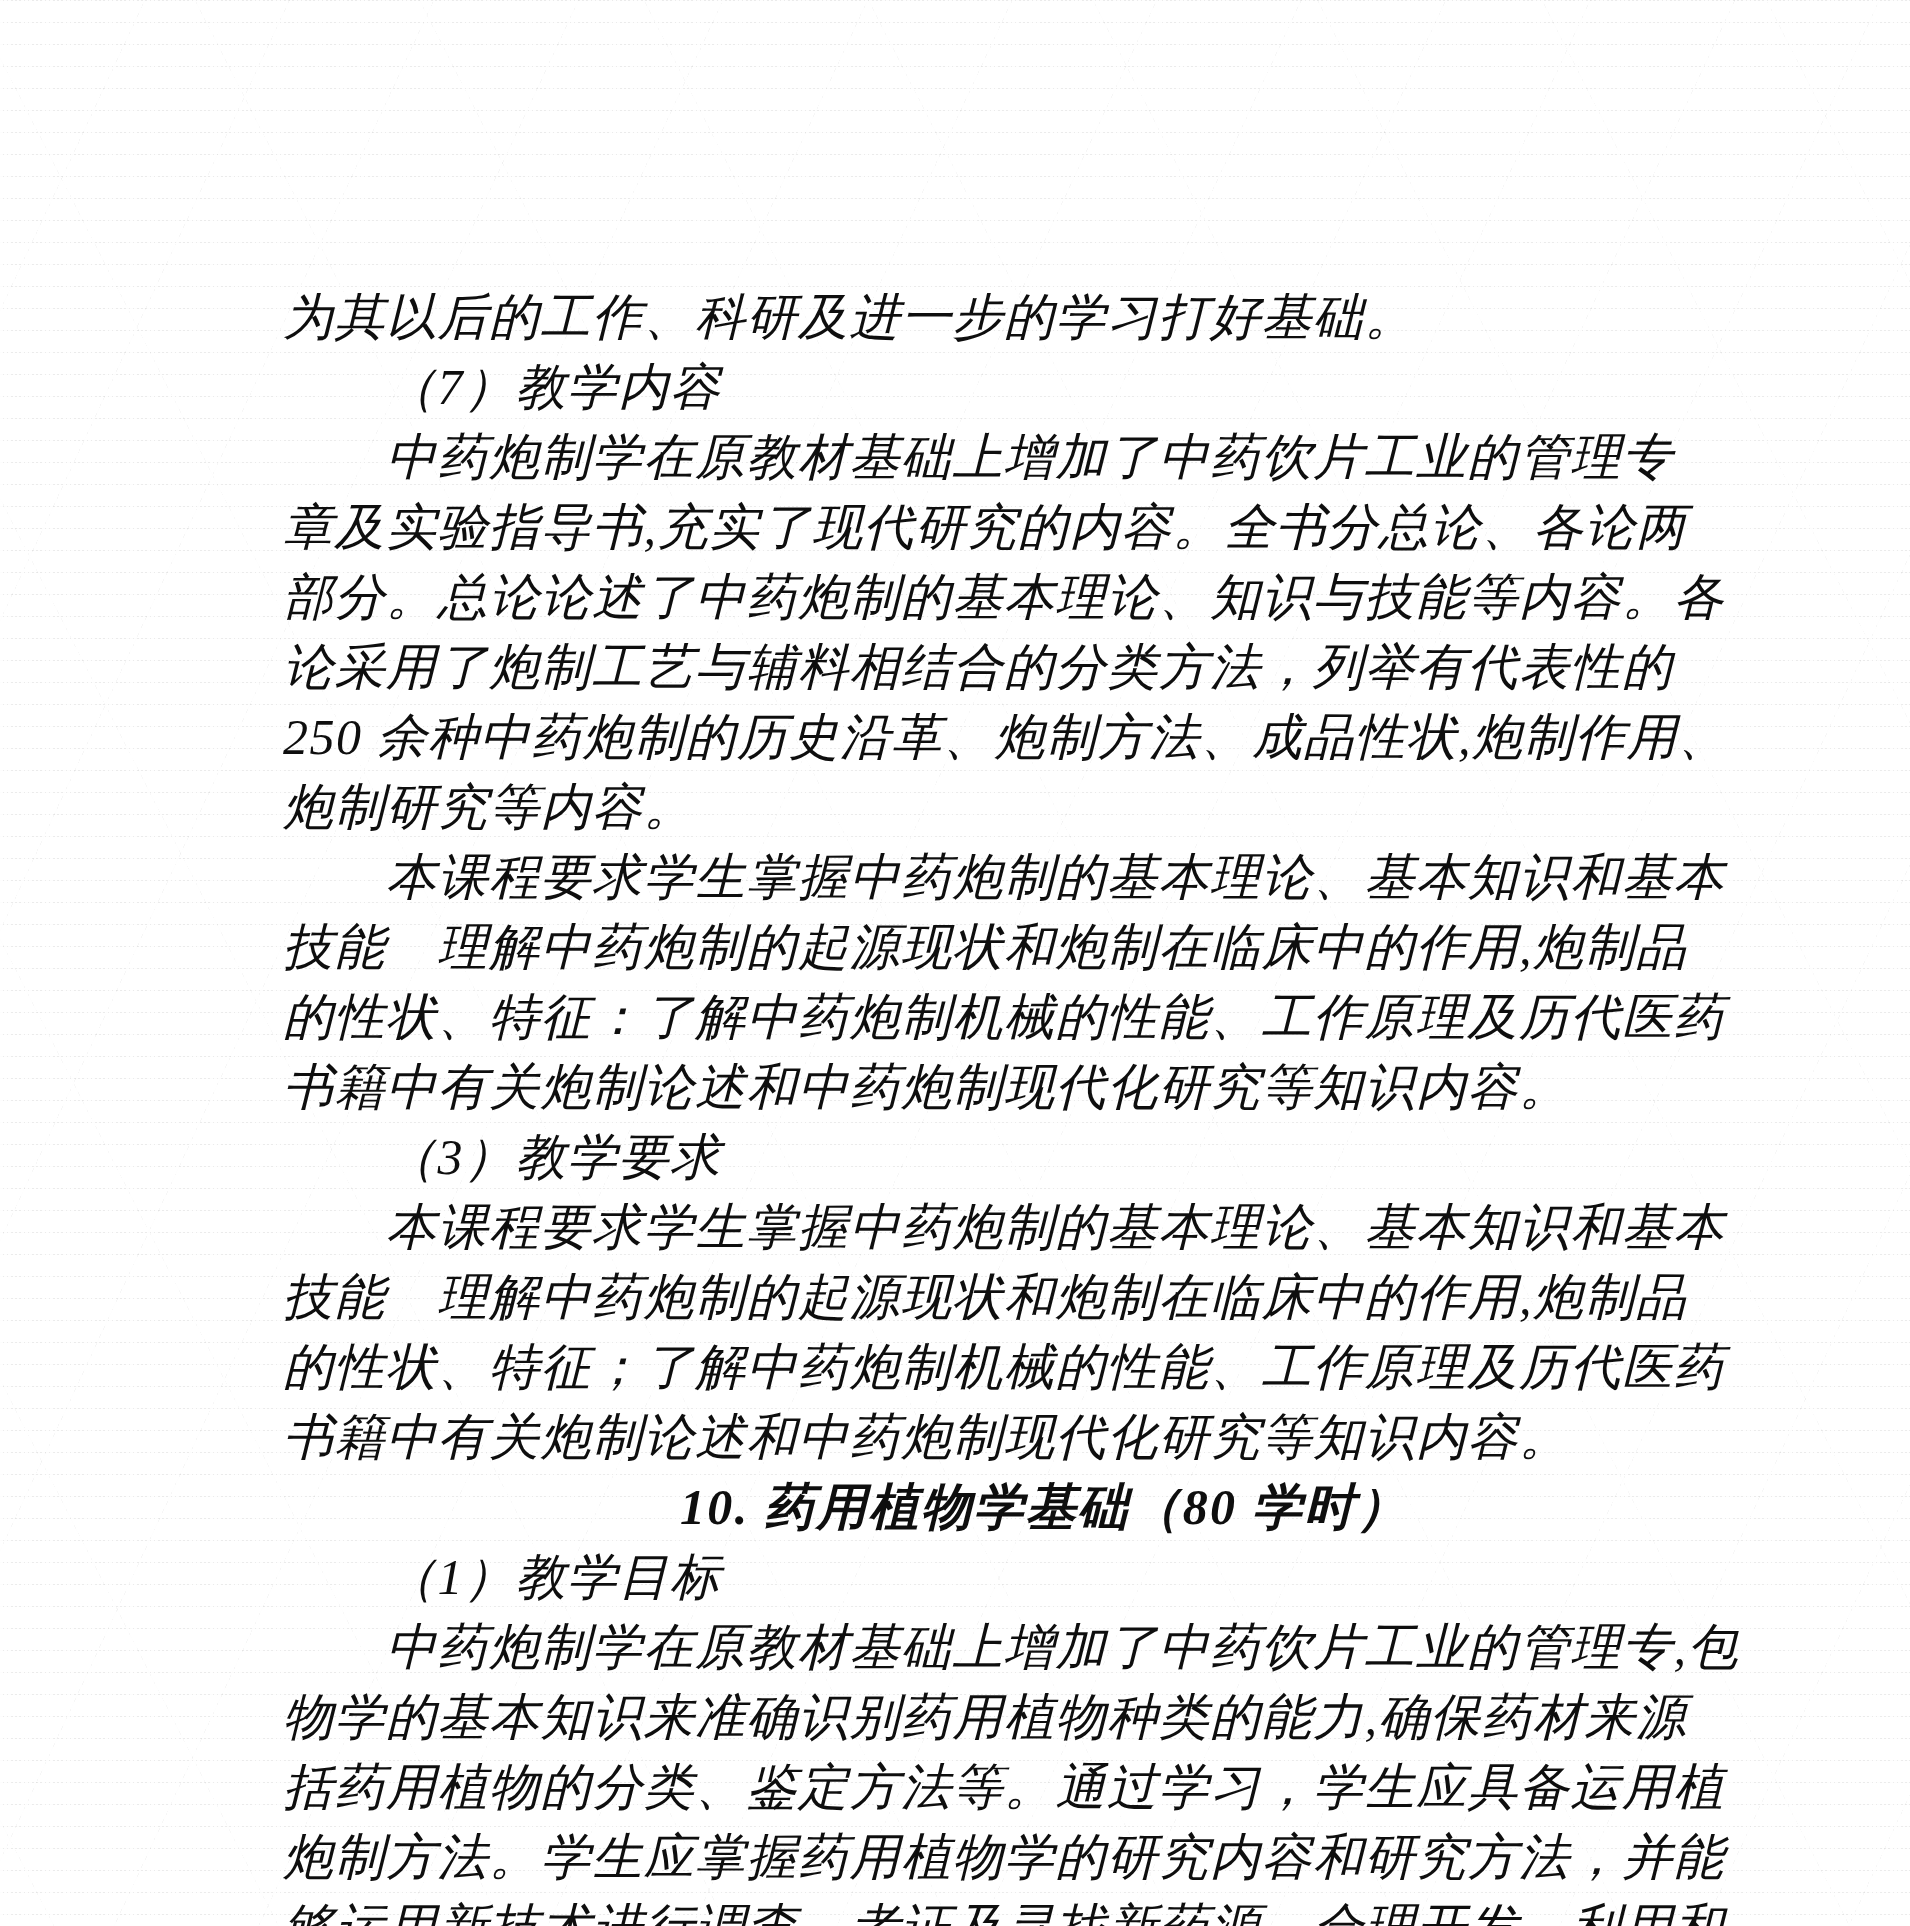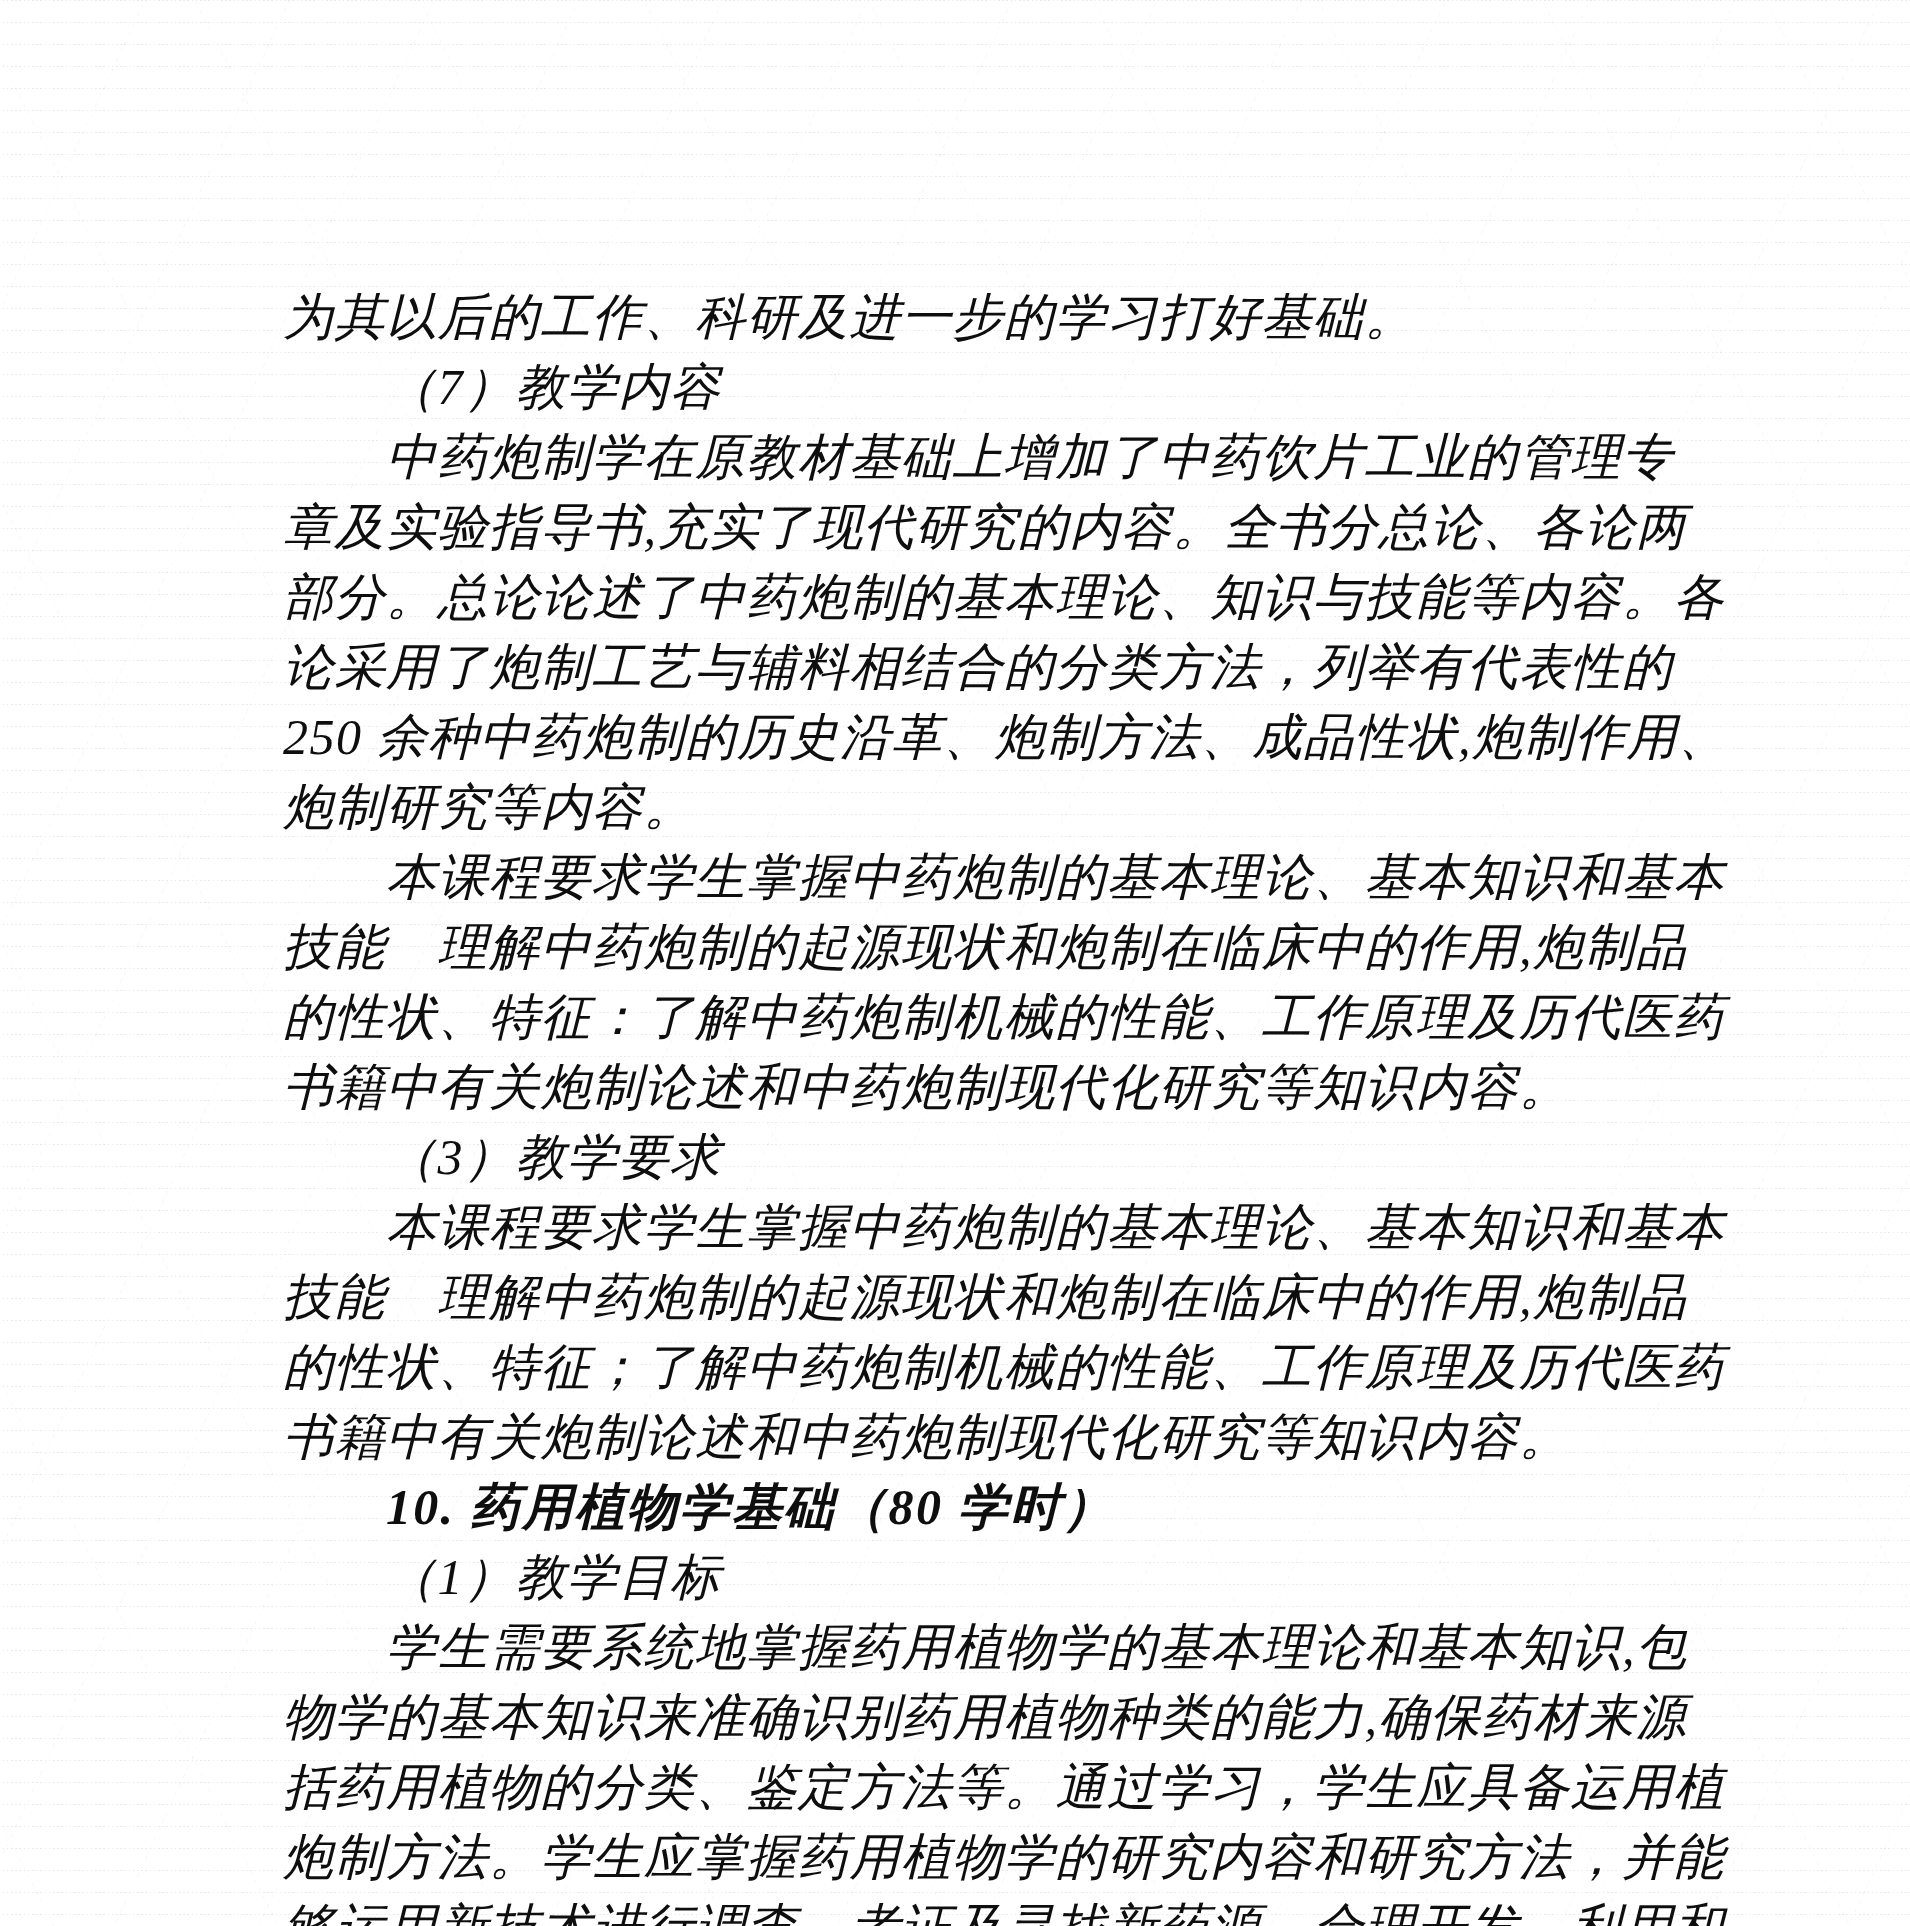--- a/index.html
+++ b/index.html
@@ -28,21 +28,21 @@
     top: 282px;
     width: 1456px;
     font-size: 50px;
     line-height: 70px;
     letter-spacing: 1.5px;
     font-style: italic;
     white-space: nowrap;
   }
   .line { height: 70px; margin-left: 36px; }
   .line.indent { text-indent: 103px; }
-  .line.bold { font-weight: bold; letter-spacing: 2.3px; }
+  .line.bold { font-weight: bold; letter-spacing: 2.3px; text-align: center; }
 </style>
 </head>
 <body>
 
 <div class="texture"></div>
 
 <div class="content">
   <div class="line">为其以后的工作、科研及进一步的学习打好基础。</div>
   <div class="line indent">（7）教学内容</div>
   <div class="line indent">中药炮制学在原教材基础上增加了中药饮片工业的管理专</div>
@@ -55,20 +55,20 @@
   <div class="line">技能　理解中药炮制的起源现状和炮制在临床中的作用,炮制品</div>
   <div class="line">的性状、特征：了解中药炮制机械的性能、工作原理及历代医药</div>
   <div class="line">书籍中有关炮制论述和中药炮制现代化研究等知识内容。</div>
   <div class="line indent">（3）教学要求</div>
   <div class="line indent">本课程要求学生掌握中药炮制的基本理论、基本知识和基本</div>
   <div class="line">技能　理解中药炮制的起源现状和炮制在临床中的作用,炮制品</div>
   <div class="line">的性状、特征；了解中药炮制机械的性能、工作原理及历代医药</div>
   <div class="line">书籍中有关炮制论述和中药炮制现代化研究等知识内容。</div>
   <div class="line indent bold">10. 药用植物学基础（80 学时）</div>
   <div class="line indent">（1）教学目标</div>
-  <div class="line indent">学生需要系统地掌握药用植物学的基本理论和基本知识,包</div>
+  <div class="line indent">中药炮制学在原教材基础上增加了中药饮片工业的管理专,包</div>
   <div class="line">物学的基本知识来准确识别药用植物种类的能力,确保药材来源</div>
   <div class="line">括药用植物的分类、鉴定方法等。通过学习，学生应具备运用植</div>
   <div class="line">炮制方法。学生应掌握药用植物学的研究内容和研究方法，并能</div>
   <div class="line">够运用新技术进行调查、考证及寻找新药源，合理开发、利用和</div>
 
 </div>
 
 
 </body></html>

